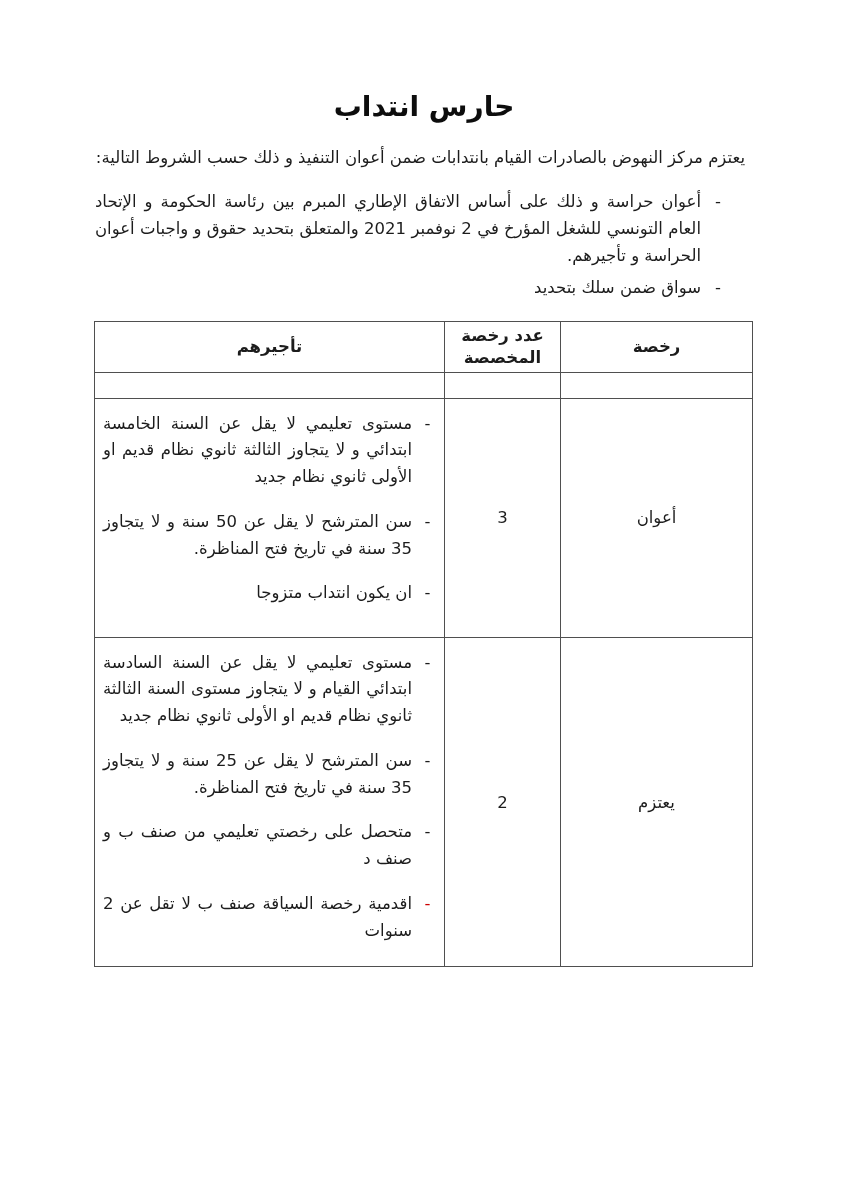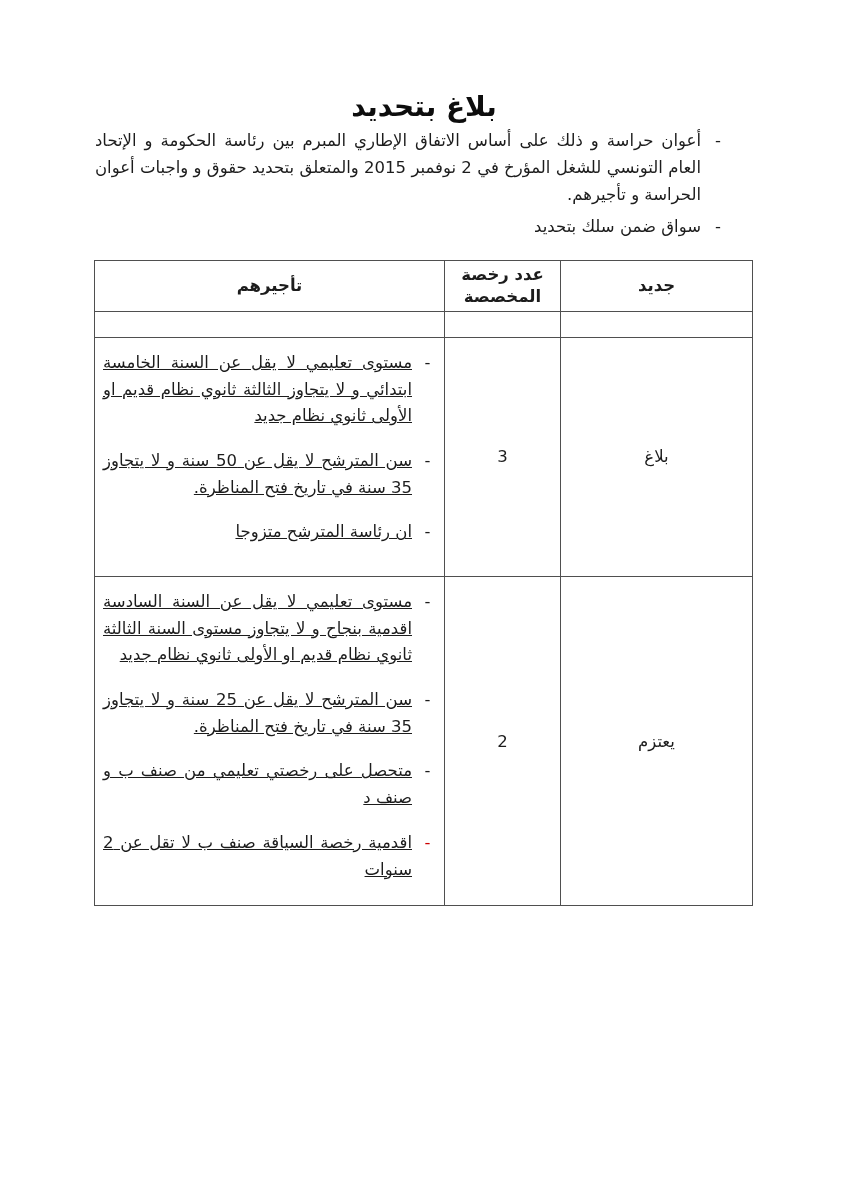--- a/index.html
+++ b/index.html
@@ -101,85 +101,85 @@
     margin-bottom: 18px;
     line-height: 1.62;
   }
   .cond-item .marker {
     flex: 0 0 13px;
     text-align: center;
   }
   .cond-item .ctext {
     flex: 1;
     text-align: justify;
-    text-decoration: underline;
   }
 </style>
 </head>
 <body>
 
 <div class="page">
   <div class="content">
 
-    <div class="doc-title">بلاغ بتحديد</div>
+    <div class="doc-title">حارس انتداب</div>
 
+    <p class="intro">يعتزم مركز النهوض بالصادرات القيام بانتدابات ضمن أعوان التنفيذ و ذلك حسب الشروط التالية:</p>
 
     <div class="bullet-list">
       <div class="bullet-item">
         <span class="marker">-</span>
-        <span class="btext">أعوان حراسة و ذلك على أساس الاتفاق الإطاري المبرم بين رئاسة الحكومة و الإتحاد العام التونسي للشغل المؤرخ في 2 نوفمبر 2015 والمتعلق بتحديد حقوق و واجبات أعوان الحراسة و تأجيرهم.</span>
+        <span class="btext">أعوان حراسة و ذلك على أساس الاتفاق الإطاري المبرم بين رئاسة الحكومة و الإتحاد العام التونسي للشغل المؤرخ في 2 نوفمبر 2021 والمتعلق بتحديد حقوق و واجبات أعوان الحراسة و تأجيرهم.</span>
       </div>
       <div class="bullet-item">
         <span class="marker">-</span>
         <span class="btext">سواق ضمن سلك بتحديد</span>
       </div>
     </div>
 
     <table class="recruitment">
       <colgroup>
         <col class="c-plan">
         <col class="c-count">
         <col class="c-cond">
       </colgroup>
       <tbody>
           <tr>
-        <th>جديد</th>
+        <th>رخصة</th>
         <th>عدد رخصة المخصصة</th>
         <th>تأجيرهم</th>
       </tr>
       <tr class="spacer">
         <td></td>
         <td></td>
         <td></td>
       </tr>
       <tr class="data-row row-guard">
-        <td class="center-cell">بلاغ</td>
+        <td class="center-cell">أعوان</td>
         <td class="center-cell">3</td>
         <td class="conditions-cell">
           <div class="cond-item">
             <span class="marker">-</span>
             <span class="ctext">مستوى تعليمي لا يقل عن السنة الخامسة ابتدائي و لا يتجاوز الثالثة ثانوي نظام قديم او الأولى ثانوي نظام جديد</span>
           </div>
           <div class="cond-item">
             <span class="marker">-</span>
             <span class="ctext">سن المترشح لا يقل عن 50 سنة و لا يتجاوز 35 سنة في تاريخ فتح المناظرة.</span>
           </div>
           <div class="cond-item">
             <span class="marker">-</span>
-            <span class="ctext">ان رئاسة المترشح متزوجا</span>
+            <span class="ctext">ان يكون انتداب متزوجا</span>
           </div>
         </td>
       </tr>
       <tr class="data-row row-driver">
         <td class="center-cell">يعتزم</td>
         <td class="center-cell">2</td>
         <td class="conditions-cell">
           <div class="cond-item">
             <span class="marker">-</span>
-            <span class="ctext">مستوى تعليمي لا يقل عن السنة السادسة اقدمية بنجاح و لا يتجاوز مستوى السنة الثالثة ثانوي نظام قديم او الأولى ثانوي نظام جديد</span>
+            <span class="ctext">مستوى تعليمي لا يقل عن السنة السادسة ابتدائي القيام و لا يتجاوز مستوى السنة الثالثة ثانوي نظام قديم او الأولى ثانوي نظام جديد</span>
           </div>
           <div class="cond-item">
             <span class="marker">-</span>
             <span class="ctext">سن المترشح لا يقل عن 25 سنة و لا يتجاوز 35 سنة في تاريخ فتح المناظرة.</span>
           </div>
           <div class="cond-item">
             <span class="marker">-</span>
             <span class="ctext">متحصل على رخصتي تعليمي من صنف ب و صنف د</span>
           </div>
           <div class="cond-item">

